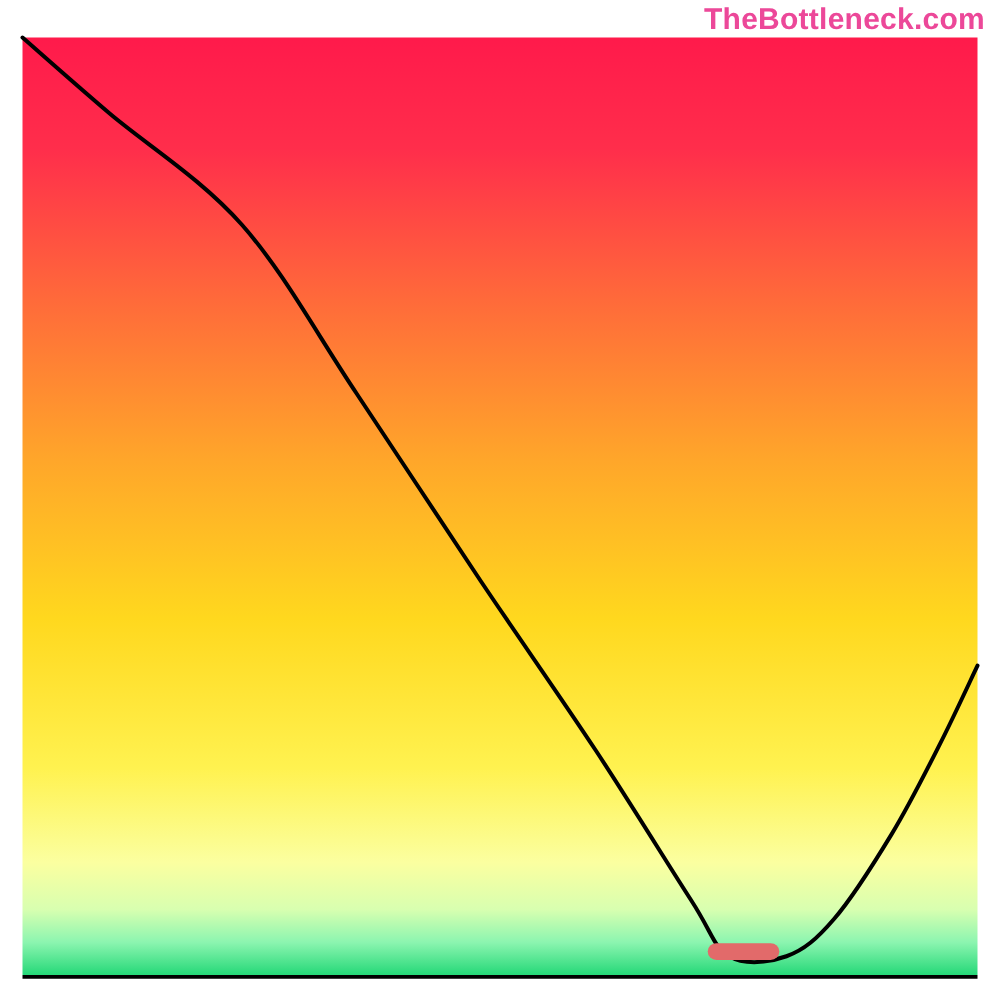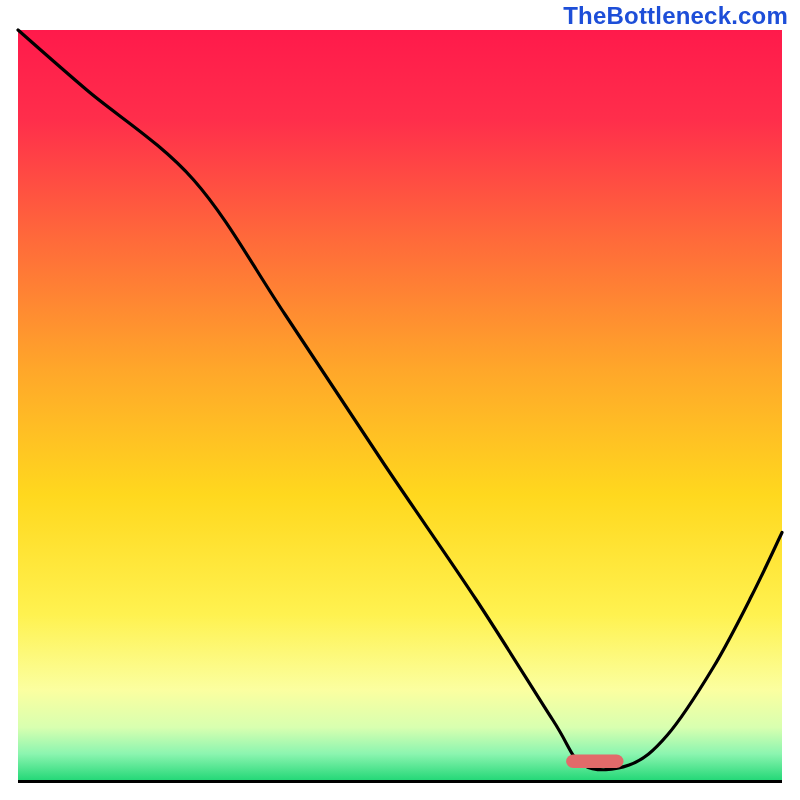--- a/index.html
+++ b/index.html
@@ -15,21 +15,21 @@
     width: 800px;
     height: 800px;
   }
   .attribution {
     position: absolute;
     top: 2px;
     right: 12px;
     font-family: Arial, Helvetica, sans-serif;
     font-size: 24px;
     font-weight: 600;
-    color: #1d4ed8;
+    color: #ec4899;
     letter-spacing: 0.2px;
   }
   .plot-svg {
     position: absolute;
     left: 0;
     top: 0;
     width: 800px;
     height: 800px;
   }
 </style>

